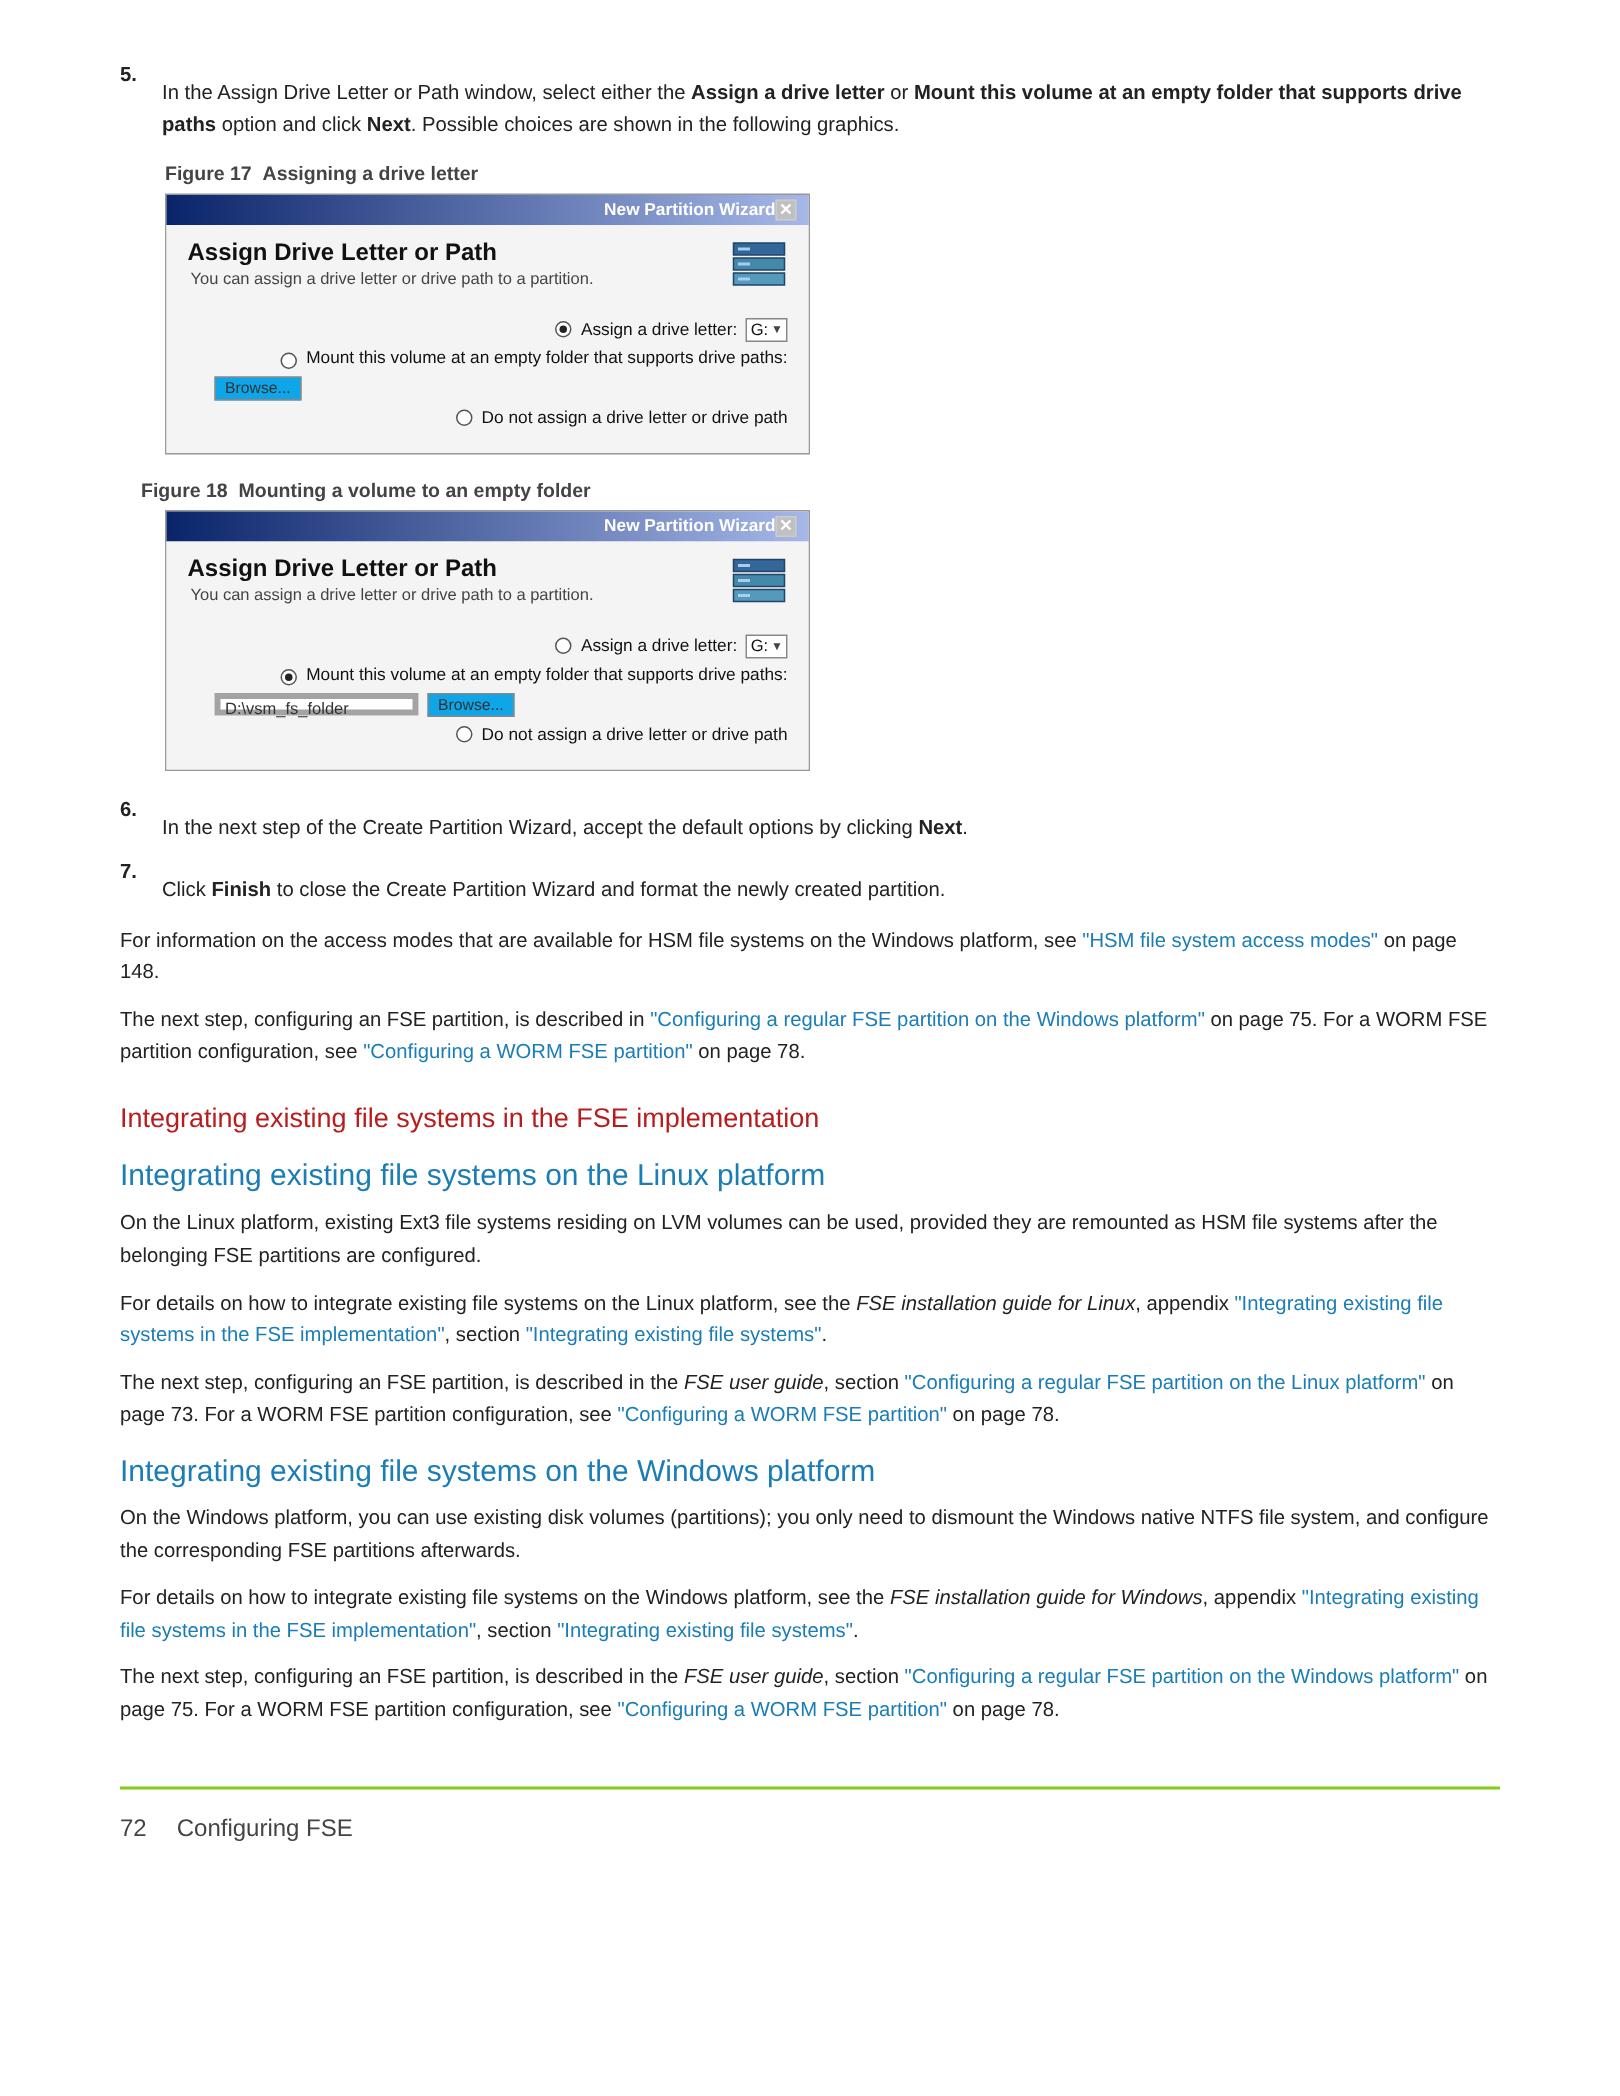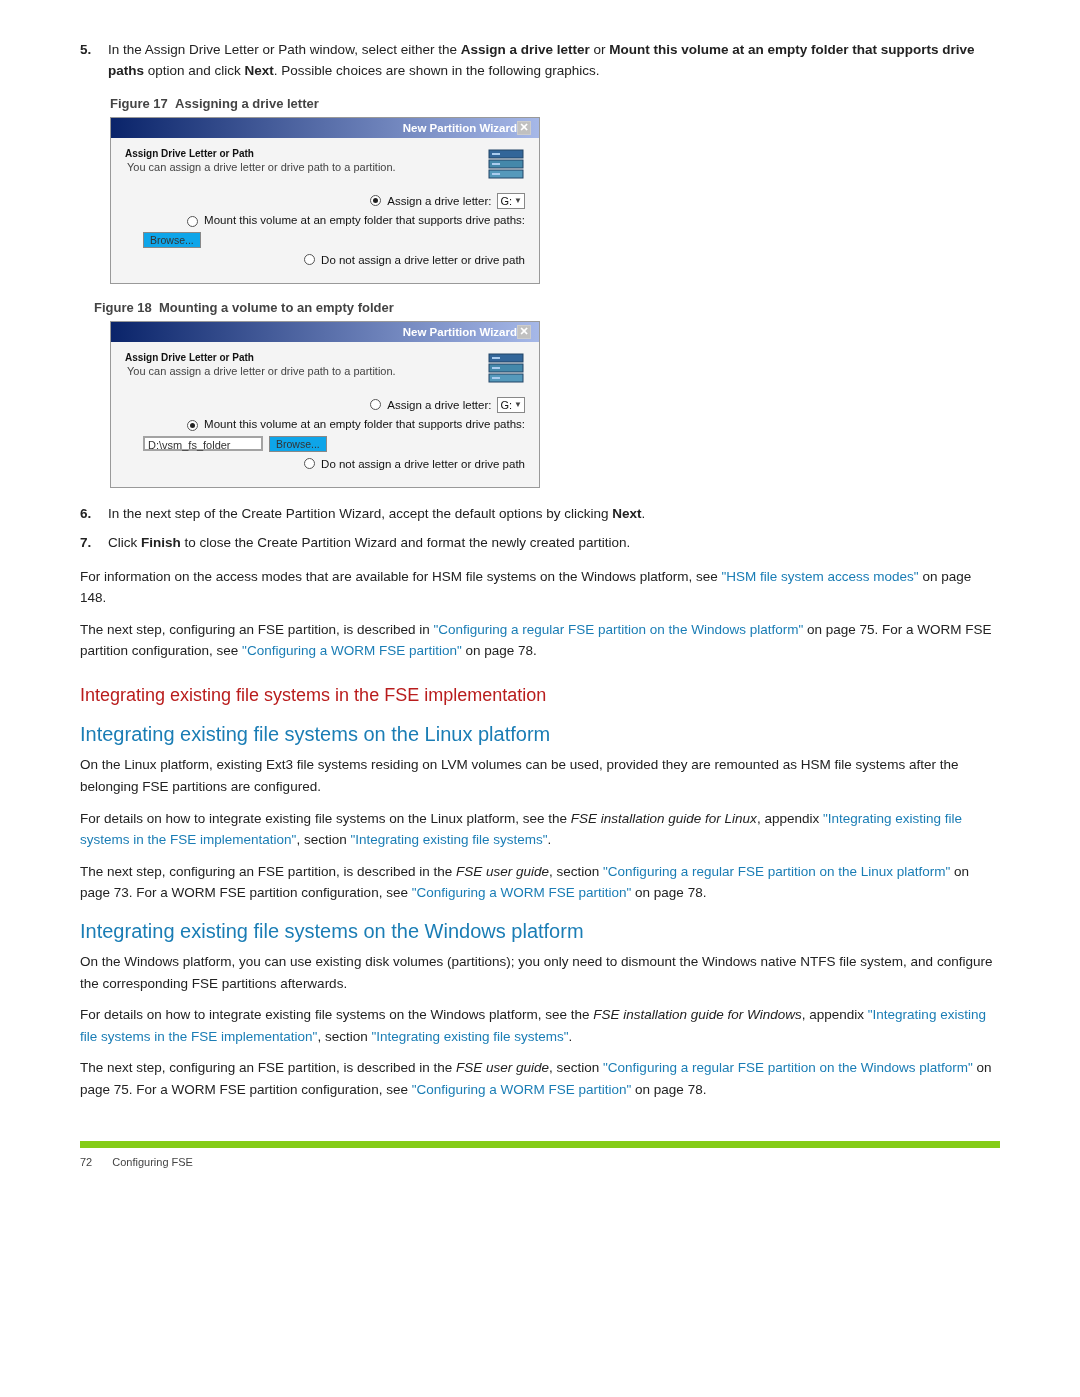--- a/index.html
+++ b/index.html
@@ -53,21 +53,21 @@
       justify-content: center;
       font-weight: bold;
       cursor: pointer;
     }
     .wizard-content {
       padding: 10px 14px 12px 14px;
       background: #f4f4f4;
     }
     .wizard-section-title {
       font-weight: bold;
-      font-size: 10px;
+      font-size: 16px;
       margin-bottom: 2px;
     }
     .wizard-section-sub {
       font-size: 11px;
       color: #444;
       margin-bottom: 10px;
       padding-left: 2px;
     }
     .wizard-icon {
       position: absolute;
@@ -122,26 +122,26 @@
       border: 1px solid #888;
       background: #0ea5e9;
       font-size: 10.5px;
       padding: 0 6px;
       height: 16px;
       display: inline-flex;
       align-items: center;
       color: #333;
     }
     .path-input {
-      border: 2px solid #a3a3a3;
+      border: 4px solid #a3a3a3;
       background: white;
       height: 15px;
       font-size: 11px;
       padding: 0 3px;
-      width: 120px;
+      width: 136px;
       color: #333;
     }
     .para {
       margin-bottom: 10px;
       line-height: 1.6;
       font-size: 13.5px;
     }
     .section-heading {
       color: #b91c1c;
       font-size: 18px;
@@ -154,38 +154,39 @@
       font-size: 20px;
       font-weight: normal;
       margin: 16px 0 8px 0;
     }
     a, .link {
       color: #1a7db5;
       text-decoration: none;
     }
     .footer-bar {
       margin-top: 40px;
-      border-top: 7px solid #84cc16;
-      padding-top: 8px;
-      font-size: 11px;
+      border-top: 2px solid #84cc16;
+      padding-top: 18px;
+      font-size: 16px;
       color: #444;
       display: flex;
       gap: 20px;
     }
     .step-row {
       display: flex;
       margin-bottom: 8px;
       line-height: 1.55;
     }
     .step-num-col {
       min-width: 28px;
       font-weight: bold;
     }
     .step-content-col {
       flex: 1;
+      margin-top: 12px;
     }
   </style>
 </head>
 <body>
 
 <div class="step-row">
   <div class="step-num-col"><span class="bold">5.</span></div>
   <div class="step-content-col">
     <span>In the Assign Drive Letter or Path window, select either the </span><span class="bold">Assign a drive letter</span><span> or </span><span class="bold">Mount this volume at an empty folder that supports drive paths</span><span> option and click </span><span class="bold">Next</span><span>. Possible choices are shown in the following graphics.</span>
   </div>

